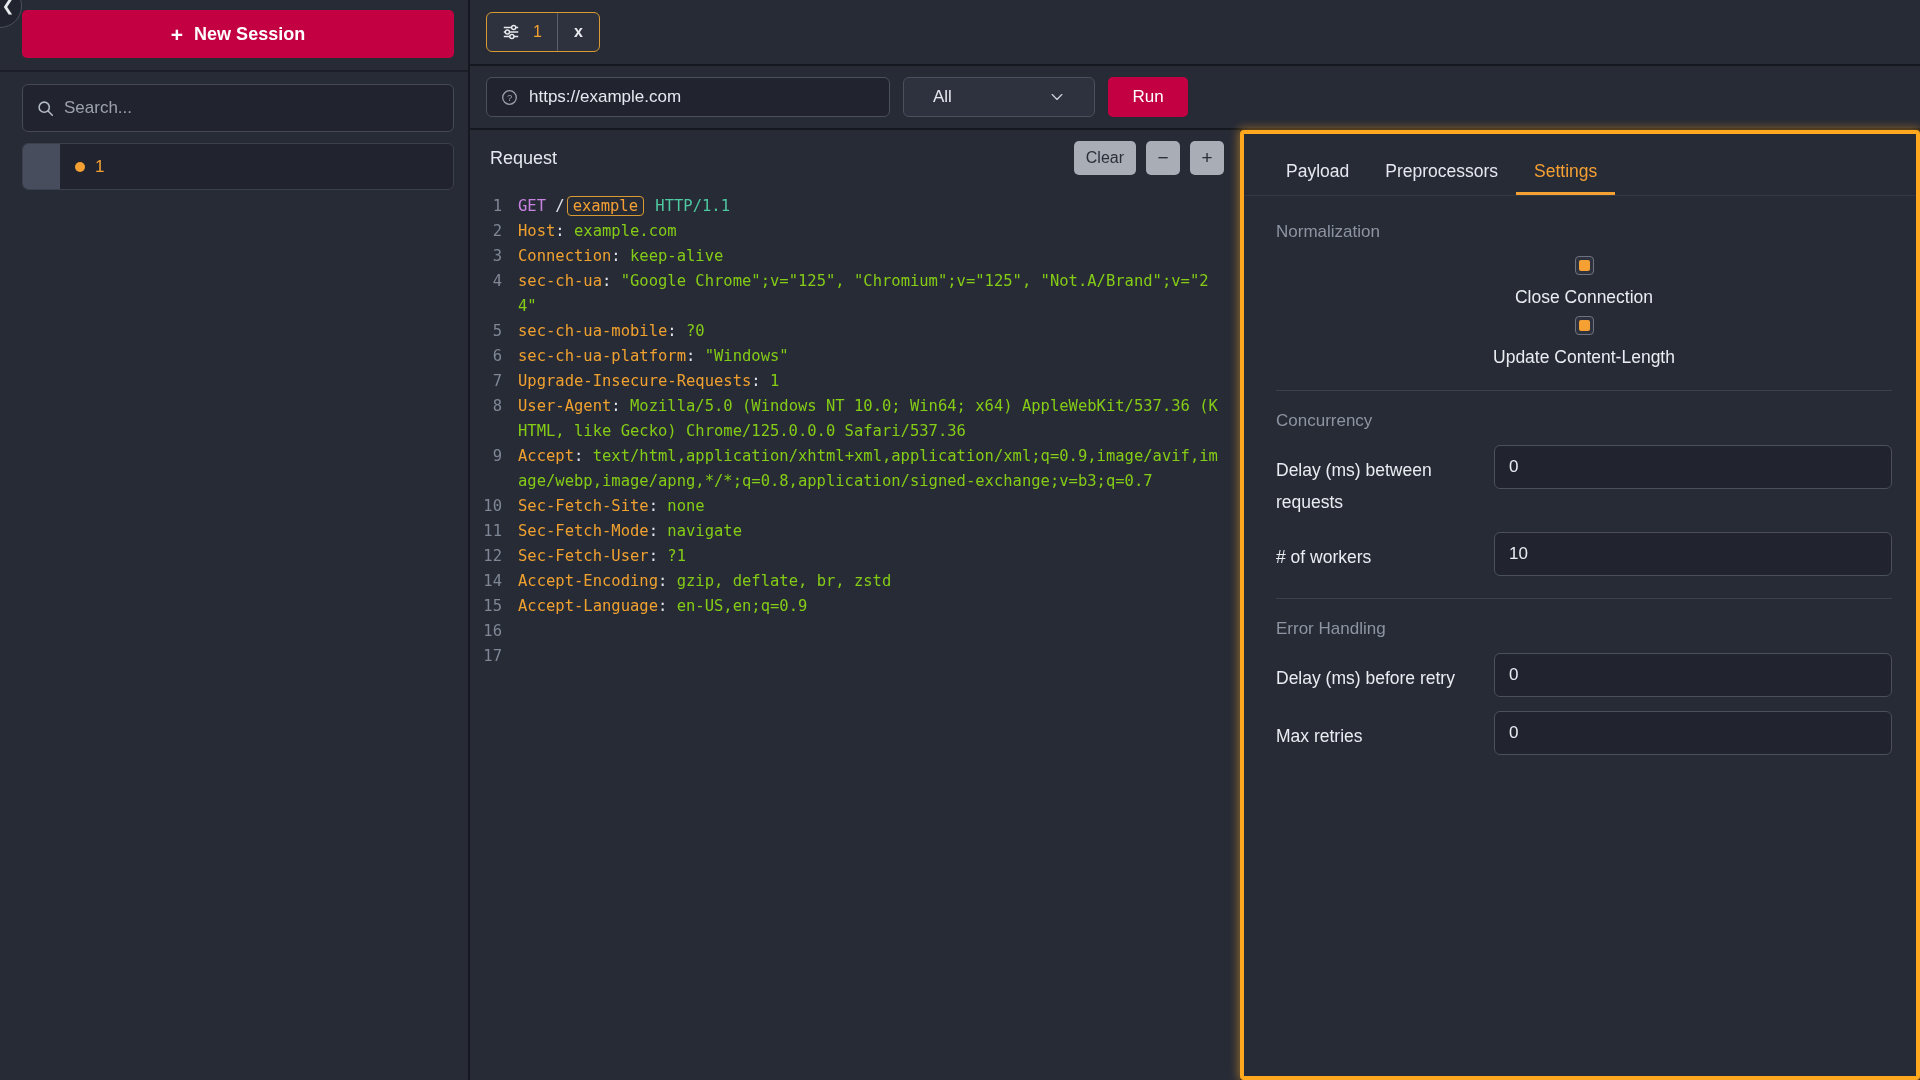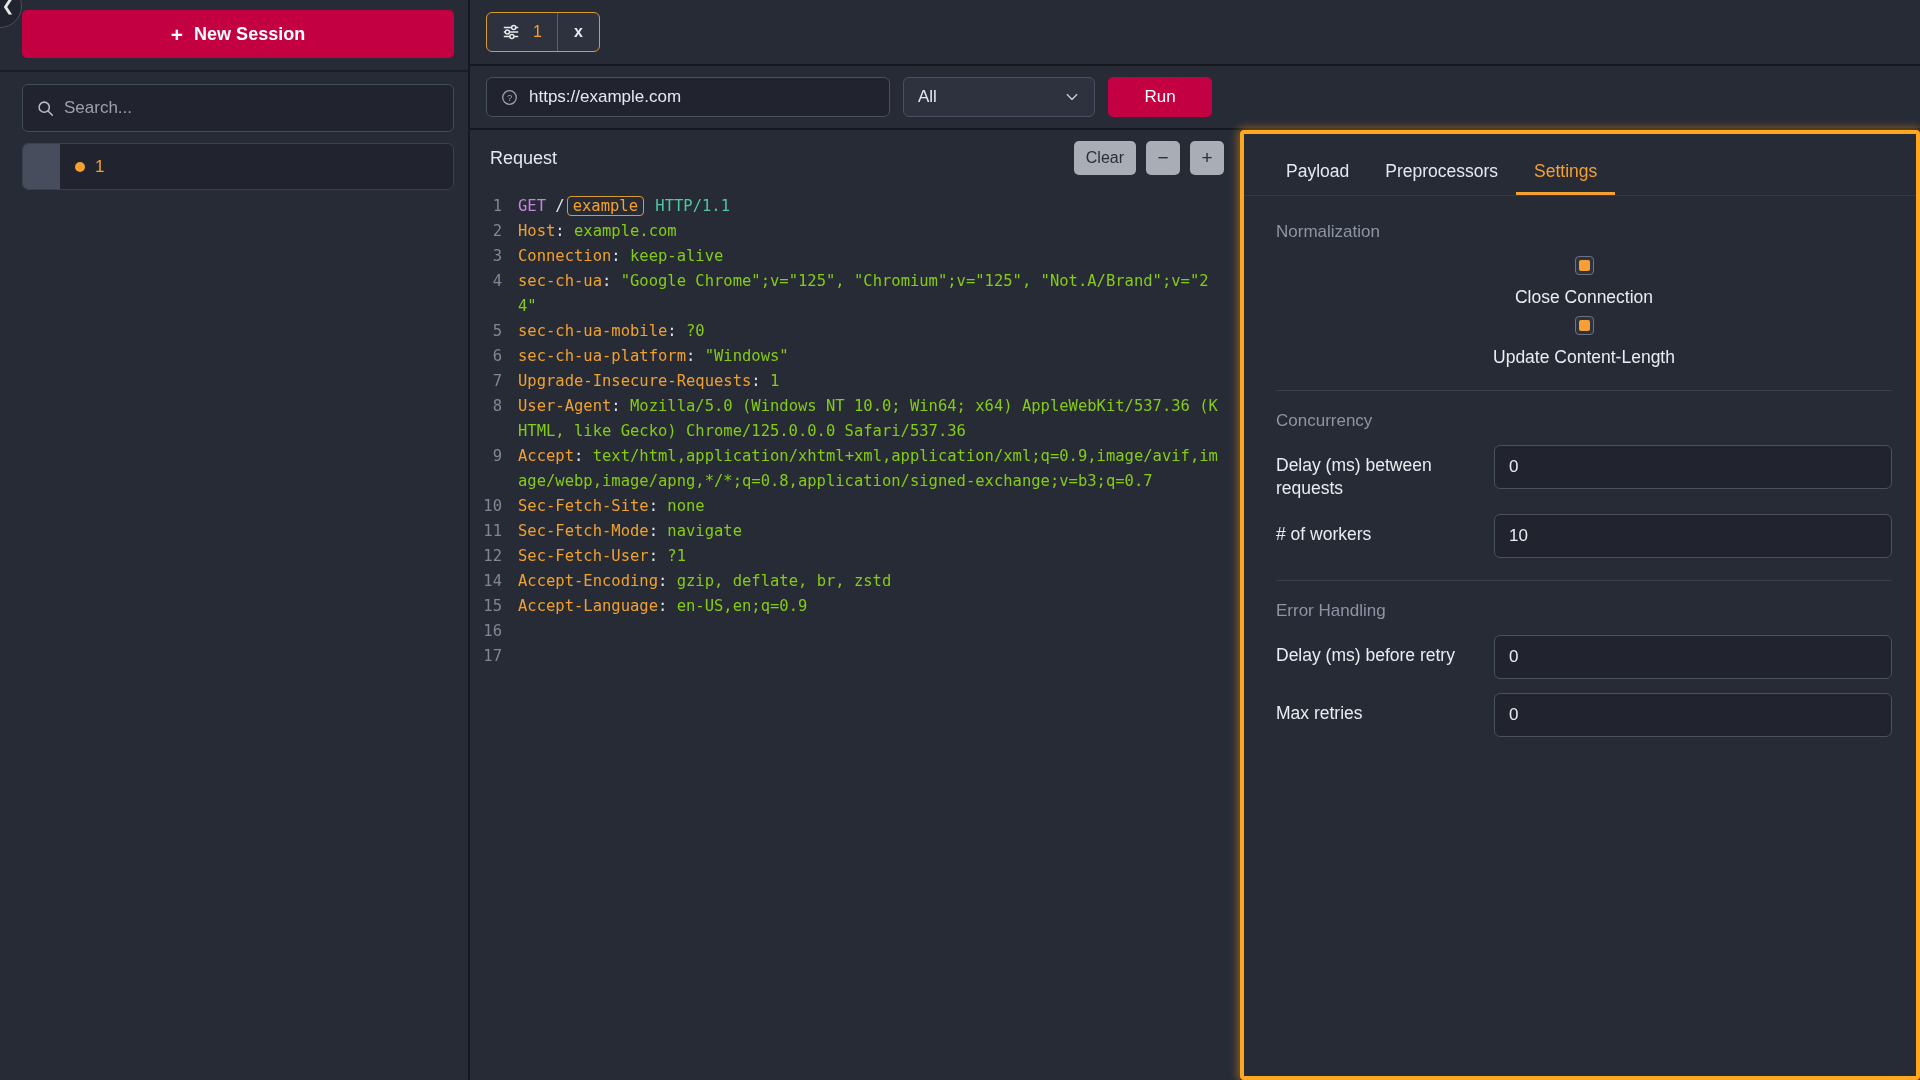--- a/index.html
+++ b/index.html
@@ -104,24 +104,24 @@
   }
   .url-input {
     flex: 1; background: transparent; border: none; outline: none;
     color: #e5e8ee; font-size: 17px;
     font-family: "Liberation Sans", sans-serif;
   }
   .scope-select {
     width: 192px; height: 40px; background: #2e323e;
     border: 1px solid #4a505e; border-radius: 6px;
     display: flex; align-items: center; justify-content: space-between;
-    padding: 0 14px; color: #e5e8ee; font-size: 17px; cursor: pointer;
+    padding: 0 29px; color: #e5e8ee; font-size: 17px; cursor: pointer;
   }
   .run-btn {
-    width: 104px; height: 40px; background: #c20042;
+    width: 80px; height: 40px; background: #c20042;
     border: none; border-radius: 5px; color: #ffffff;
     font-size: 17px; cursor: pointer;
     font-family: "Liberation Sans", sans-serif;
   }
 
   
   .split { flex: 1; display: flex; min-height: 0; border-radius: 30px; }
 
   .request-pane {
     flex: 1; display: flex; flex-direction: column;
@@ -188,21 +188,21 @@
     display: flex; align-items: center; justify-content: center; flex: none;
     cursor: pointer;
   }
   .checkbox .fill { width: 11px; height: 11px; border-radius: 2px; background: #f5a033; }
   .check-label { color: #e9ecf1; font-size: 17.5px; }
   .divider { height: 1px; background: #3a404d; margin: 22px 0 20px 0; }
 
   .field-row {
     display: flex; align-items: flex-start; gap: 18px; margin-bottom: 14px;
   }
-  .field-label { width: 200px; flex: none; color: #e9ecf1; font-size: 17.5px; line-height: 23px; padding-top: 9px; }
+  .field-label { width: 200px; flex: none; color: #e9ecf1; font-size: 17.5px; line-height: 32px; padding-top: 9px; }
   .field-input {
     flex: 1; height: 44px; background: #21242e;
     border: 1px solid #4a505e; border-radius: 6px;
     color: #e9ecf1; font-size: 17px; padding: 0 14px; outline: none;
     font-family: "Liberation Sans", sans-serif;
   }
 </style>
 </head>
 <body>
 

